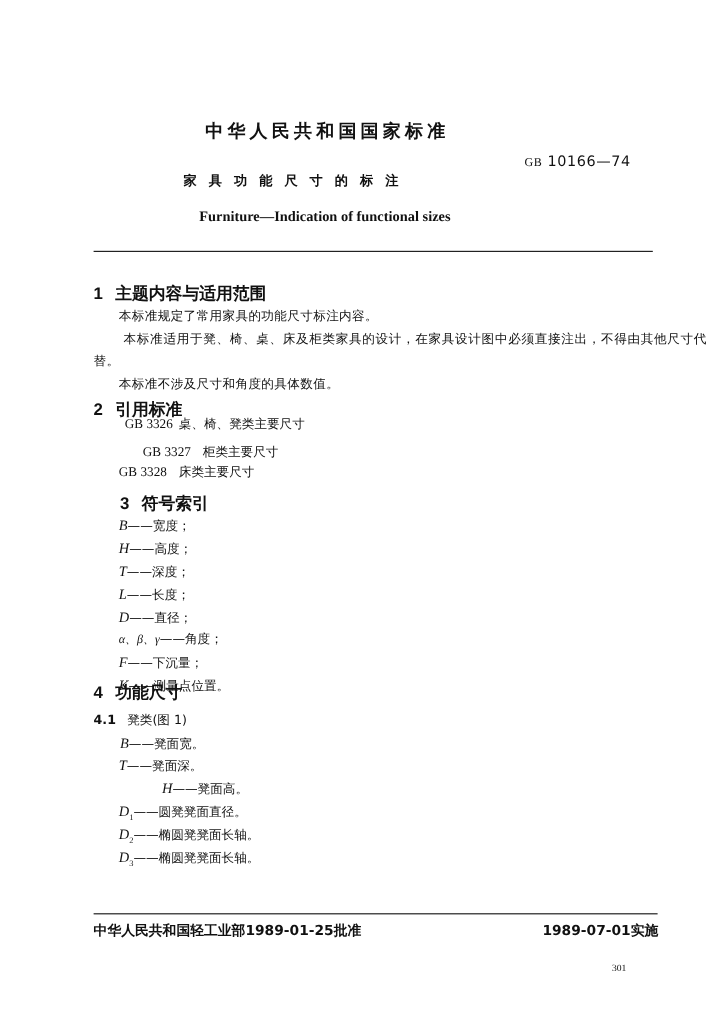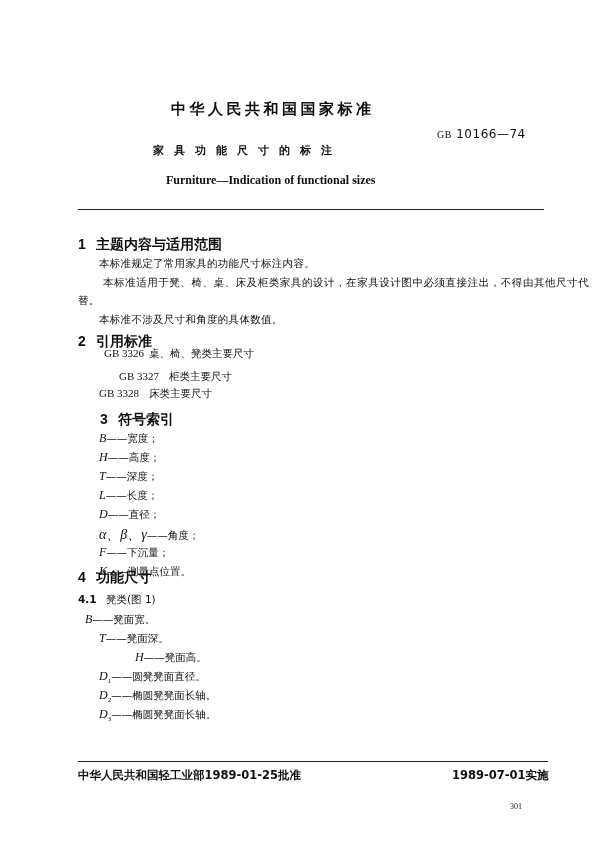--- a/index.html
+++ b/index.html
@@ -119,36 +119,36 @@
 <div class="abs sym" style="left:99px; top:469px;">
   <span class="var">T</span><span>——深度；</span>
 </div>
 <div class="abs sym" style="left:99px; top:488px;">
   <span class="var">L</span><span>——长度；</span>
 </div>
 <div class="abs sym" style="left:99px; top:507px;">
   <span class="var">D</span><span>——直径；</span>
 </div>
 <div class="abs sym" style="left:99px; top:526px;">
-  <span class="var" style="font-size:14px;">α、β、γ</span><span>——角度；</span>
+  <span class="var" style="font-size:10px;">α、β、γ</span><span>——角度；</span>
 </div>
 <div class="abs sym" style="left:99px; top:545px;">
   <span class="var">F</span><span>——下沉量；</span>
 </div>
 <div class="abs sym" style="left:99px; top:564px;">
   <span class="var">K</span><span>——测量点位置。</span>
 </div>
 
 <div class="abs sec-head" style="left:78px; top:567px; top:569px;">
   <span class="num">4</span><span>功能尺寸</span>
 </div>
 <div class="abs sec-head" style="left:78px; top:593px; font-weight:bold; font-size:10.5px;">
   <span style="display:inline-block; width:28px;">4.1</span><span style="font-weight:normal;">凳类(图 1)</span>
 </div>
-<div class="abs sym" style="left:85px; top:612px;">
+<div class="abs sym" style="left:100px; top:612px;">
   <span class="var">B</span><span>——凳面宽。</span>
 </div>
 <div class="abs sym" style="left:99px; top:631px;">
   <span class="var">T</span><span>——凳面深。</span>
 </div>
 <div class="abs sym" style="left:99px; top:650px;margin-left:36px;">
   <span class="var">H</span><span>——凳面高。</span>
 </div>
 <div class="abs sym" style="left:99px; top:669px;">
   <span class="var"><span>D</span><sub>1</sub></span><span>——圆凳凳面直径。</span>

